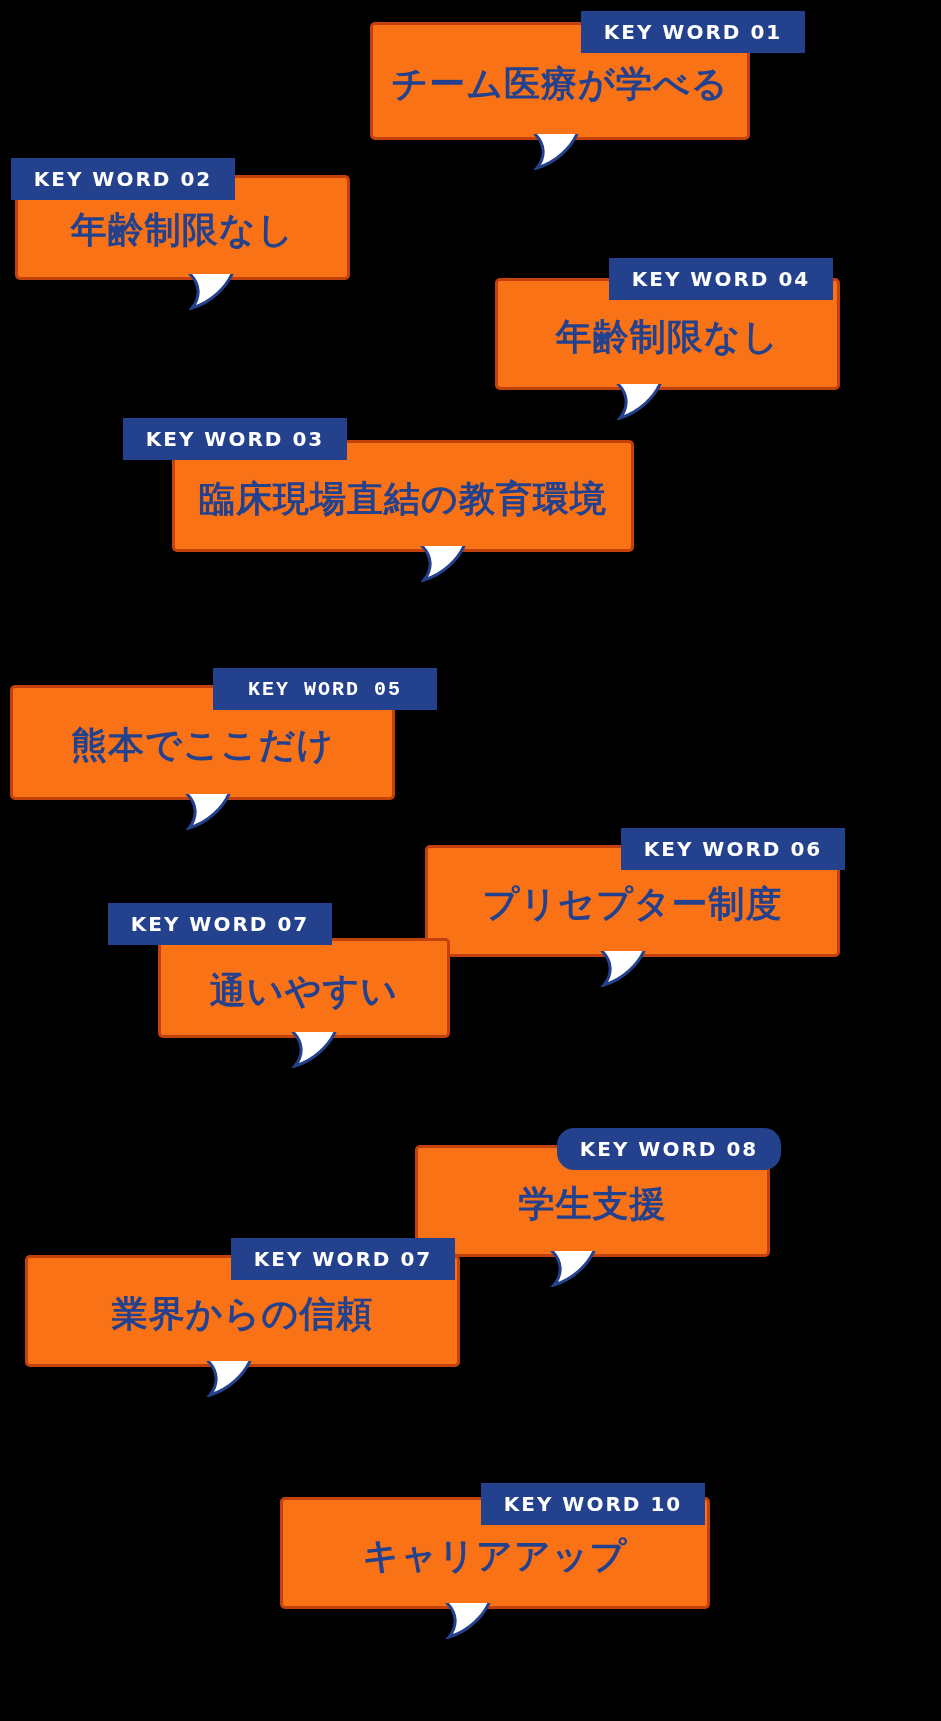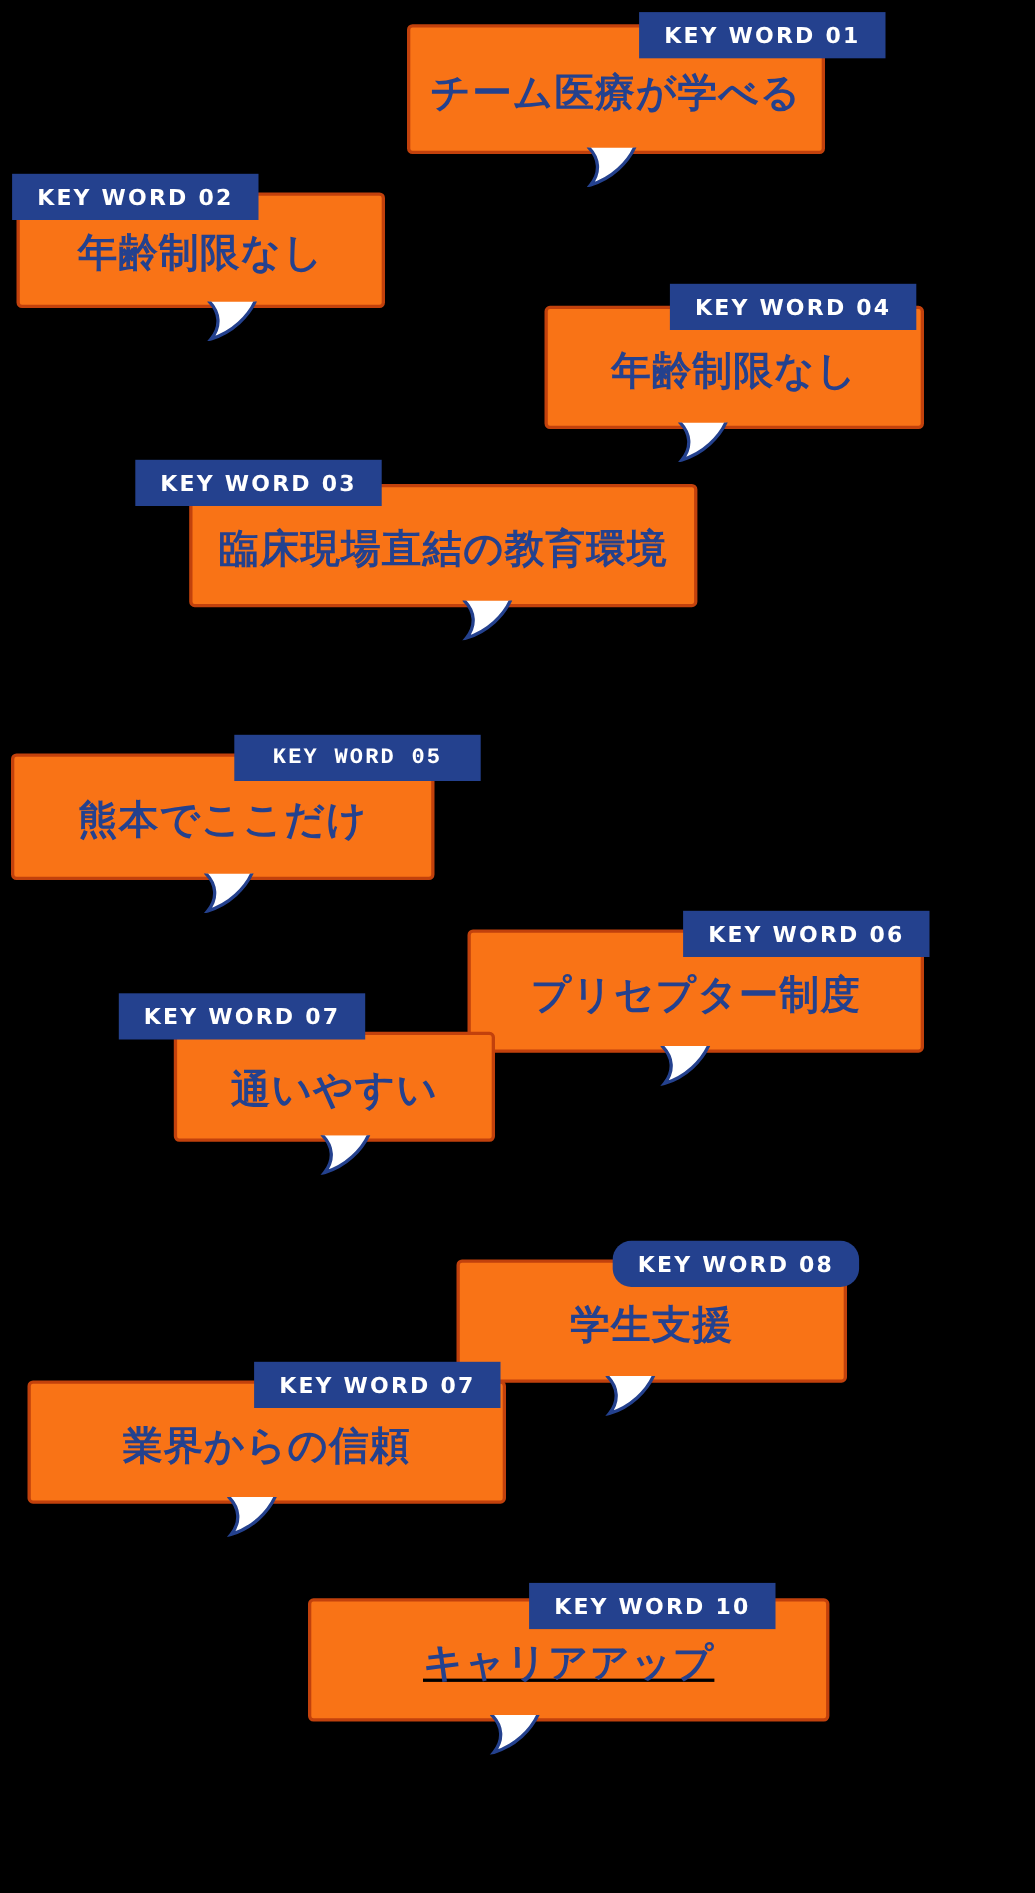--- a/index.html
+++ b/index.html
@@ -85,21 +85,21 @@
   .b07 .tail   { left: 130px; }
 
   .b08 { left: 415px; top: 1145px; width: 355px; height: 112px; }
   .b08 .kw-tag { left: 139px; top: -20px; border-radius: 17px; }
   .b08 .tail   { left: 132px; }
 
   .b09 { left: 25px;  top: 1255px; width: 435px; height: 112px; }
   .b09 .kw-tag { left: 203px; top: -20px; }
   .b09 .tail   { left: 178px; }
 
-  .b10 { left: 280px; top: 1453px; width: 474px; height: 112px; text-decoration: underline; }
+  .b10 { left: 280px; top: 1497px; width: 430px; height: 112px; }
   .b10 .kw-tag { left: 198px; top: -17px; }
   .b10 .tail   { left: 162px; }
 </style>
 </head>
 <body>
 
 <div class="stage">
 
   <div class="bubble b01">
     <div class="kw-tag">KEY WORD 01</div>

